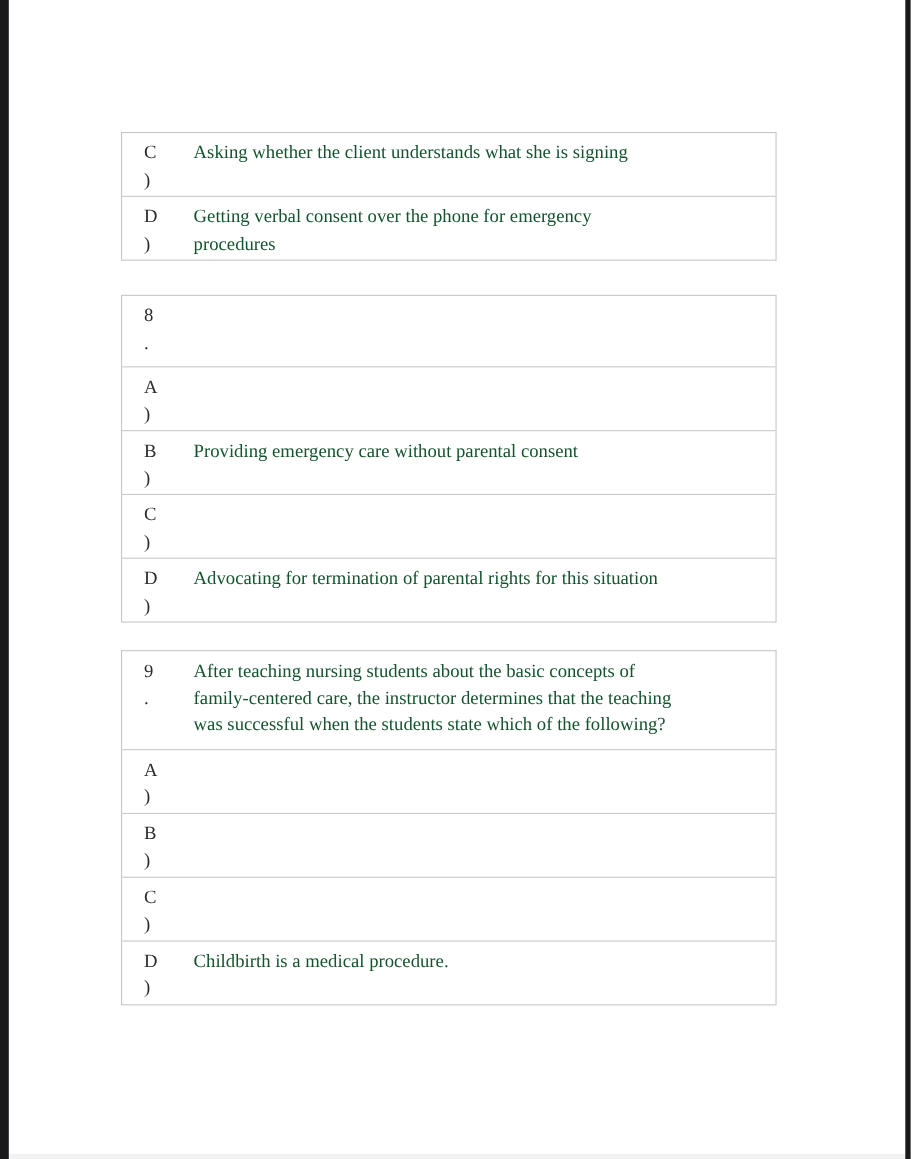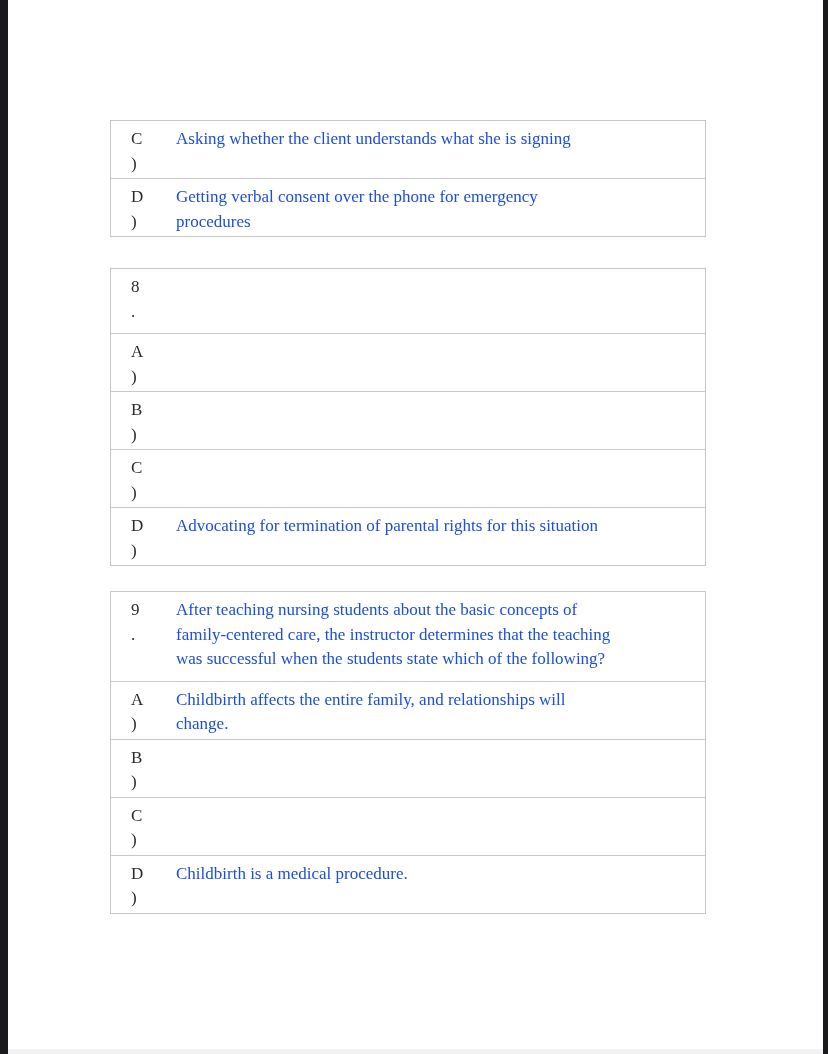--- a/index.html
+++ b/index.html
@@ -51,21 +51,21 @@
     white-space: pre-line;
     font-size: 17px;
     line-height: 24.5px;
     color: #2b2b2b;
   }
   .celltext {
     flex: 1 1 auto;
     white-space: pre-line;
     font-size: 17px;
     line-height: 24.5px;
-    color: #1d4ed8;
+    color: #14532d;
     max-width: 523px;
   }
 </style>
 </head>
 <body>
 
 <div class="edge-left"></div>
 <div class="edge-right"></div>
 <div class="edge-bottom"></div>
 
@@ -90,20 +90,21 @@
       <div class="marker">8
 .</div>
     </div>
     <div class="row option">
       <div class="marker">A
 )</div>
     </div>
     <div class="row option">
       <div class="marker">B
 )</div>
+      <div class="celltext">Providing emergency care without parental consent</div>
     </div>
     <div class="row option">
       <div class="marker">C
 )</div>
     </div>
     <div class="row option">
       <div class="marker">D
 )</div>
       <div class="celltext">Advocating for termination of parental rights for this situation</div>
     </div>
@@ -113,22 +114,20 @@
     <div class="row question">
       <div class="marker">9
 .</div>
       <div class="celltext">After teaching nursing students about the basic concepts of
 family-centered care, the instructor determines that the teaching
 was successful when the students state which of the following?</div>
     </div>
     <div class="row option">
       <div class="marker">A
 )</div>
-      <div class="celltext">Childbirth affects the entire family, and relationships will
-change.</div>
     </div>
     <div class="row option">
       <div class="marker">B
 )</div>
     </div>
     <div class="row option">
       <div class="marker">C
 )</div>
     </div>
     <div class="row option">

